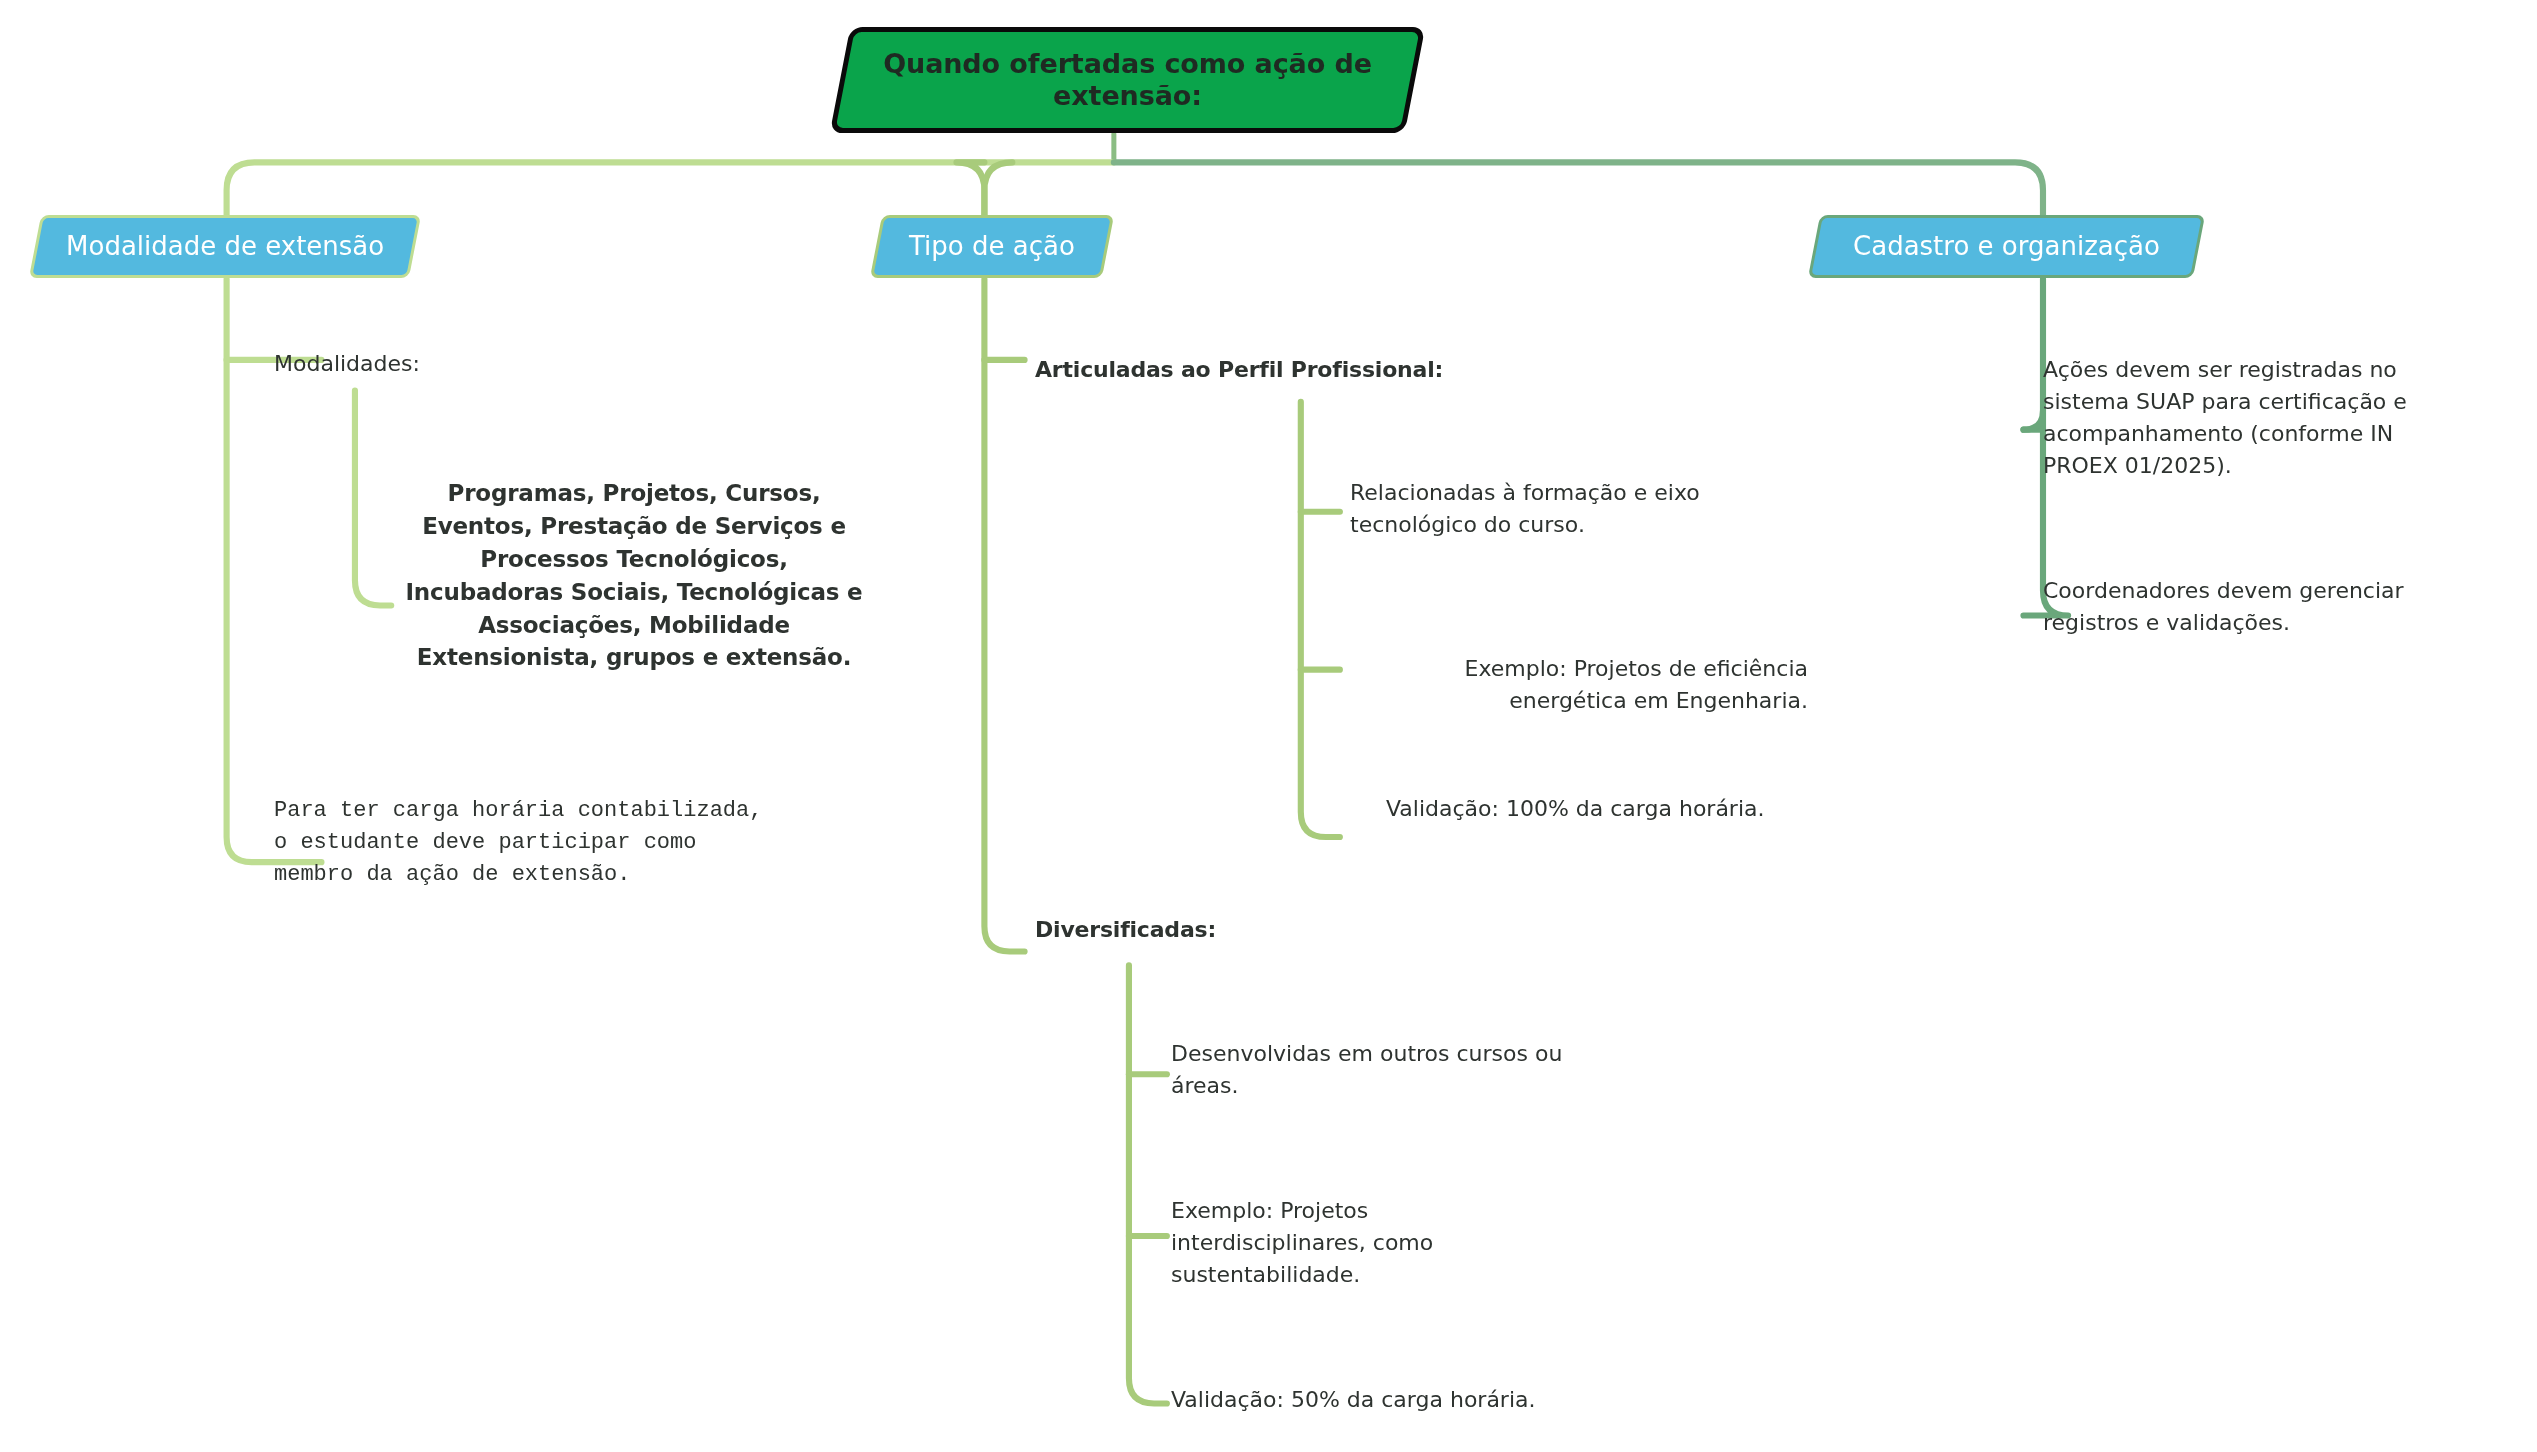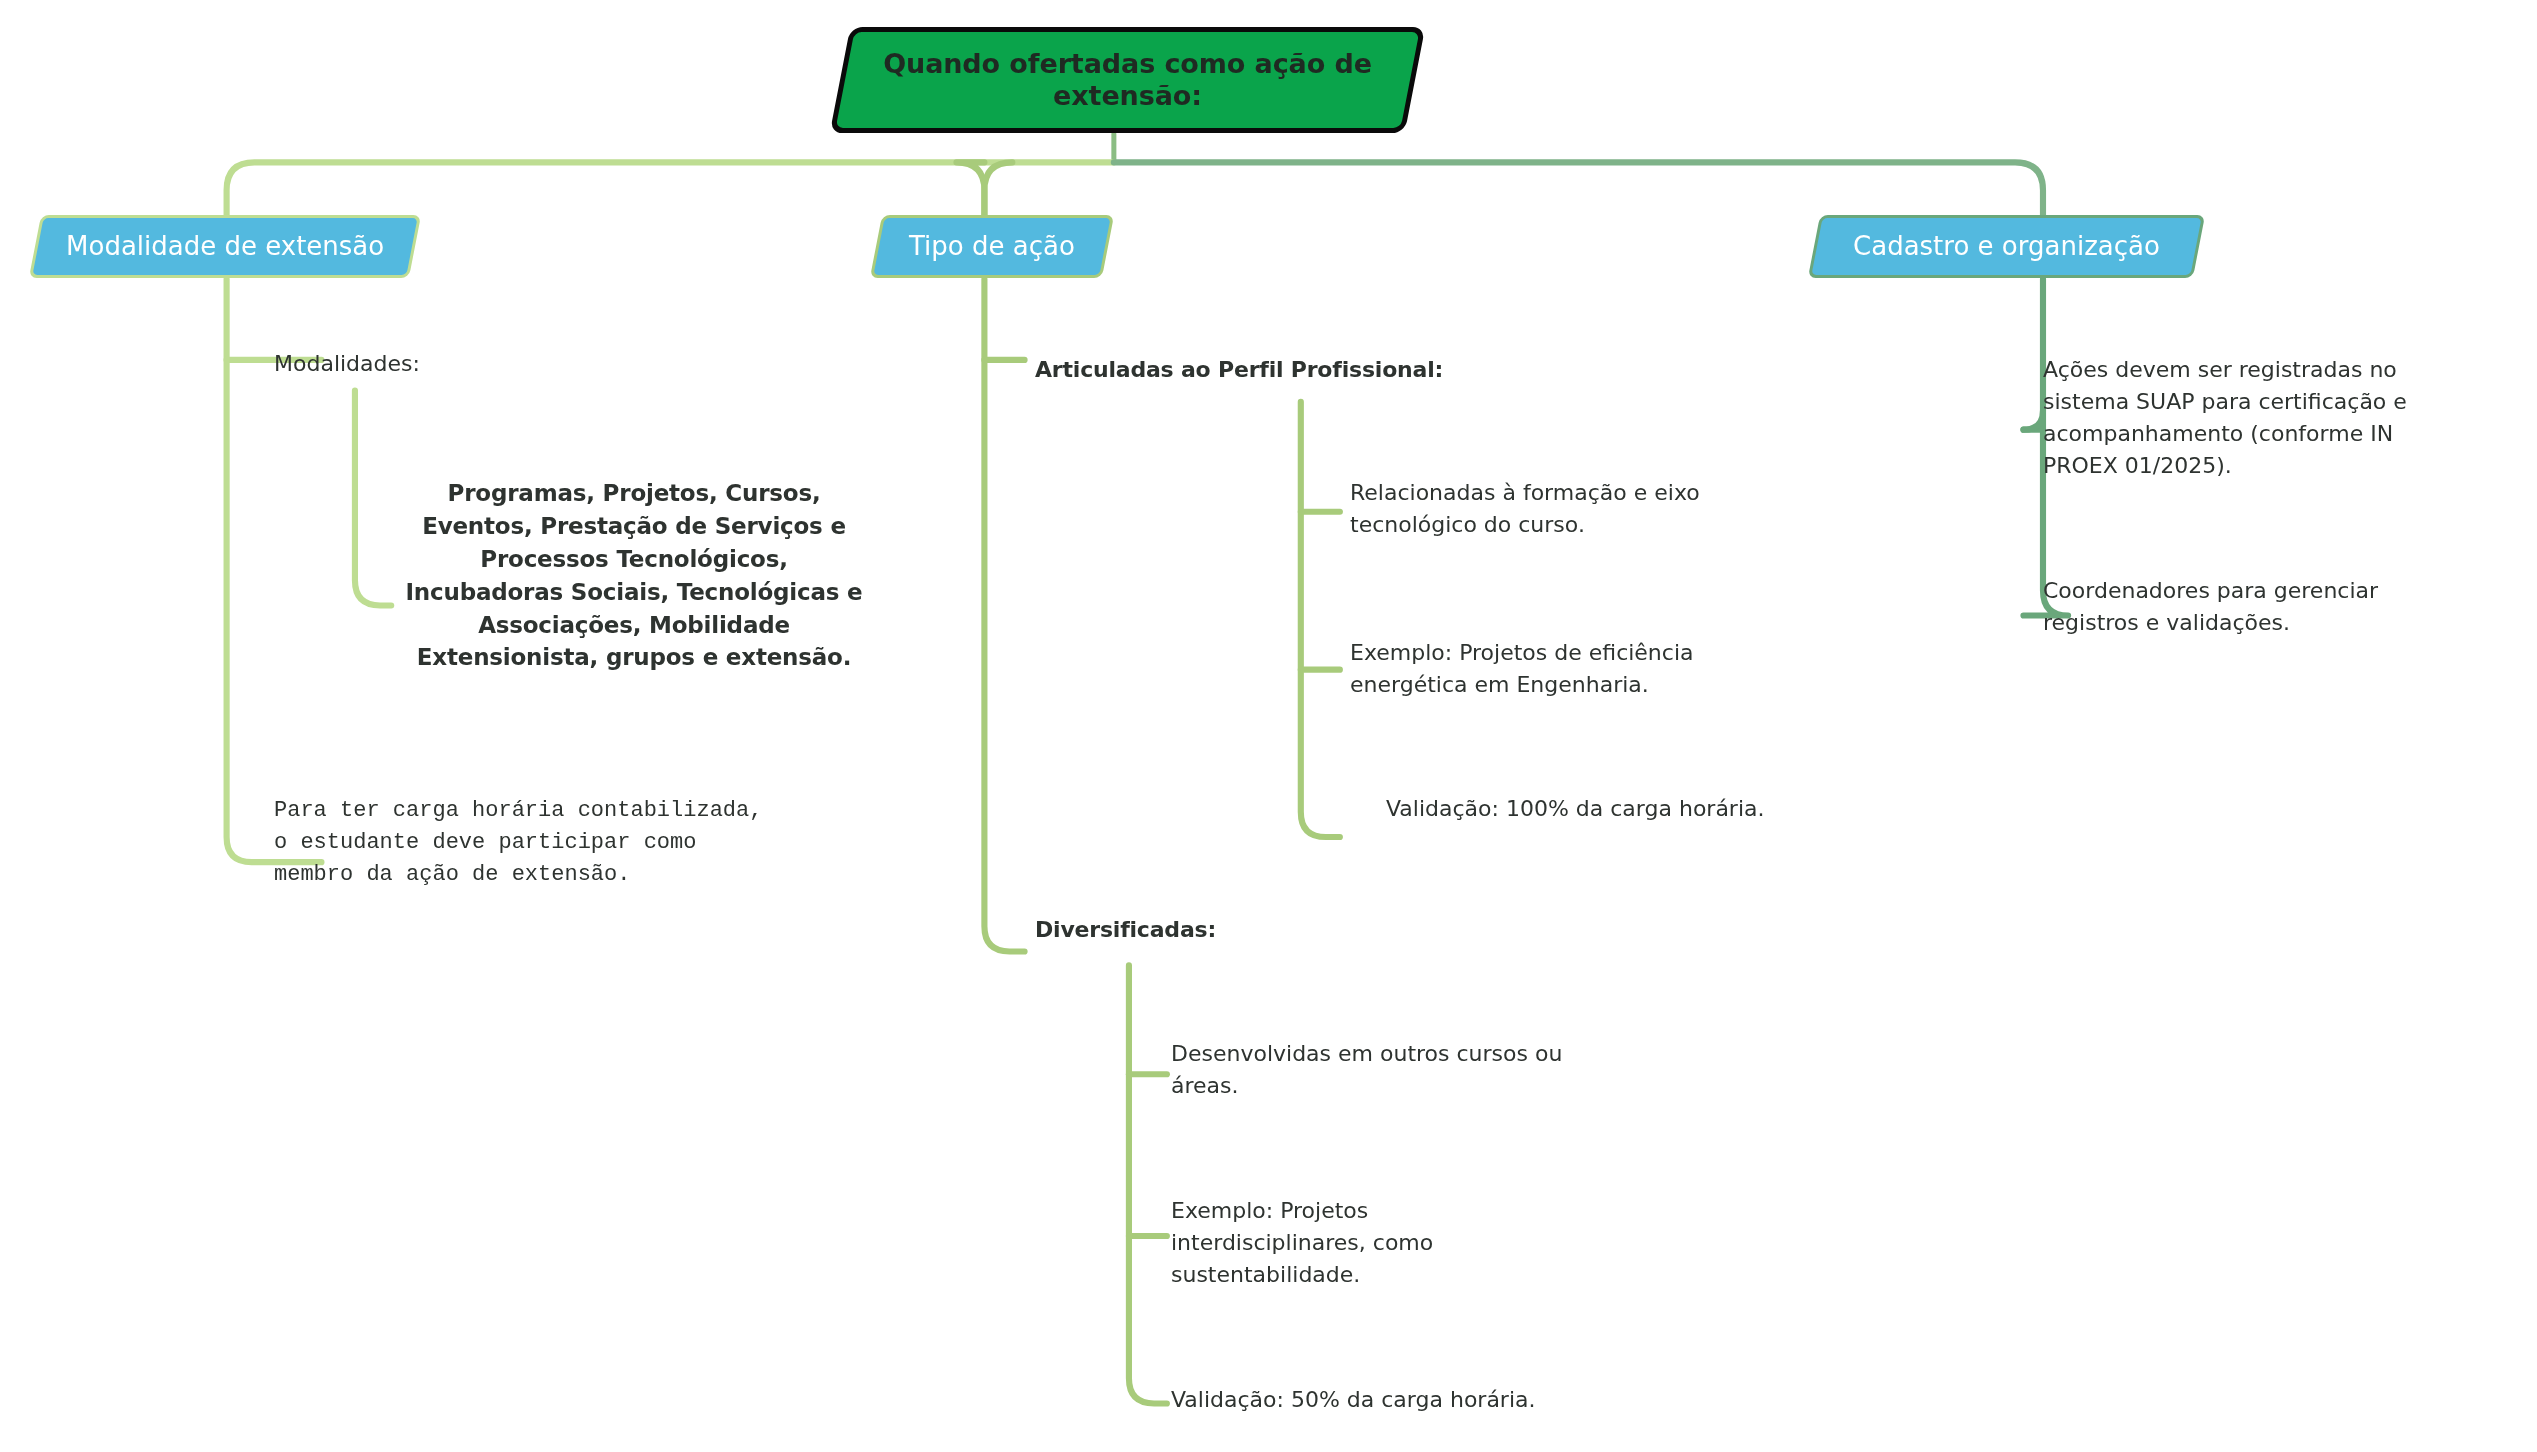--- a/index.html
+++ b/index.html
@@ -103,21 +103,21 @@
   }
 
   
   #leaf-l0 { left: 274px;  top: 348px;  width: 502px; }
   #leaf-l1 { left: 397px;  top: 477px;  width: 474px; font-size: 23px; line-height: 1.43; text-align: center; }
   #leaf-l2 { left: 274px;  top: 795px; width: 502px; font-family: Liberation Mono, monospace; }
 
   
   #leaf-m0 { left: 1035px; top: 354px;  width: 502px; }
   #leaf-m1 { left: 1350px; top: 477px;  width: 458px; }
-  #leaf-m2 { left: 1350px; top: 637px; width: 458px; }
+  #leaf-m2 { left: 1350px; top: 653px; width: 458px; text-align: right; }
   #leaf-m3 { left: 1386px; top: 793px; width: 502px; }
   #leaf-m4 { left: 1035px; top: 914px; width: 502px; }
   #leaf-m5 { left: 1171px; top: 1038px; width: 458px; }
   #leaf-m6 { left: 1171px; top: 1195px; width: 402px; }
   #leaf-m7 { left: 1171px; top: 1384px; width: 502px; }
 
   
   #leaf-r0 { left: 2043px; top: 354px;  width: 435px; }
   #leaf-r1 { left: 2043px; top: 575px; width: 435px; }
 </style>
@@ -197,17 +197,17 @@
 áreas.</div>
   <div class="leaf" id="leaf-m6">Exemplo: Projetos
 interdisciplinares, como
 sustentabilidade.</div>
   <div class="leaf" id="leaf-m7">Validação: 50% da carga horária.</div>
 
   <div class="leaf" id="leaf-r0">Ações devem ser registradas no
 sistema SUAP para certificação e
 acompanhamento (conforme IN
 PROEX 01/2025).</div>
-  <div class="leaf" id="leaf-r1">Coordenadores para gerenciar
+  <div class="leaf" id="leaf-r1">Coordenadores devem gerenciar
 registros e validações.</div>
 
 </div>
 
 
 </body></html>

